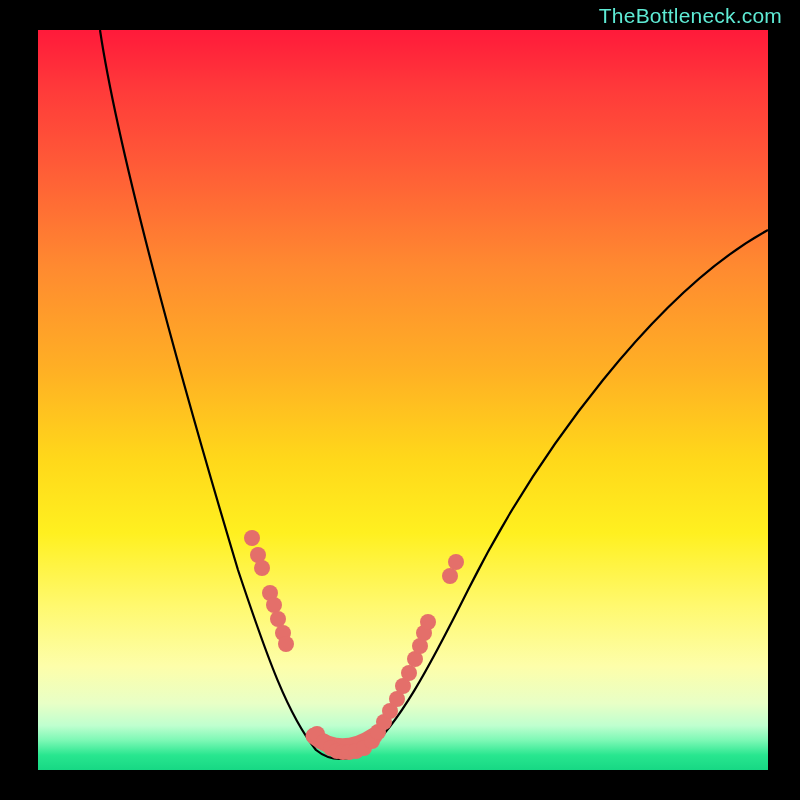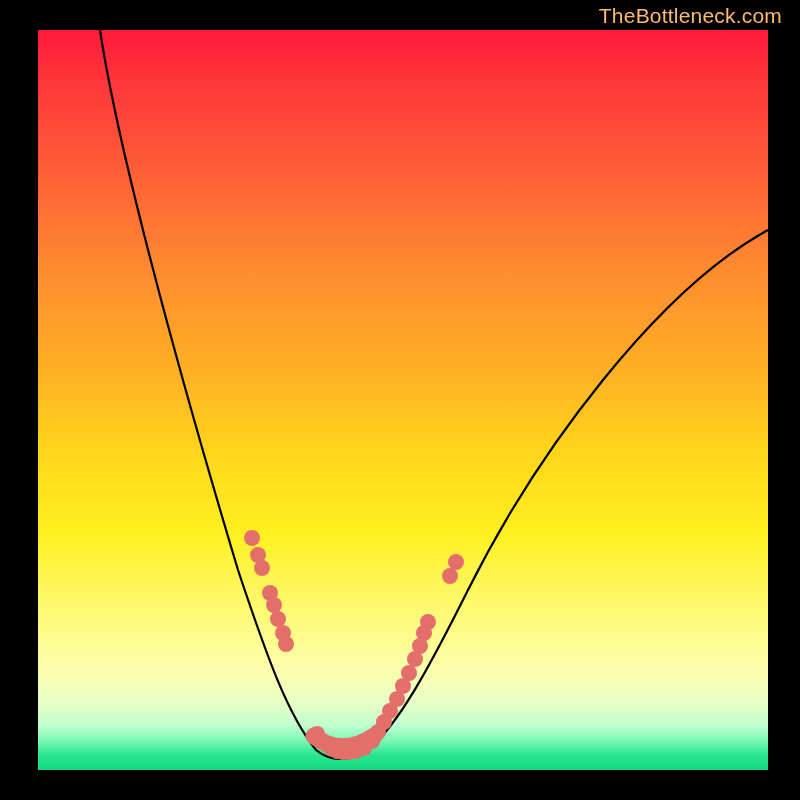--- a/index.html
+++ b/index.html
@@ -39,21 +39,21 @@
       #bfffcf 94%,
       #7cf8b5 96%,
       #28e68f 98%,
       #17d884 100%
     );
   }
   .watermark {
     position: absolute;
     top: 4px;
     right: 18px;
-    color: #fdba74;
+    color: #5eead4;
     font-size: 21px;
     font-weight: 400;
     letter-spacing: 0.2px;
     user-select: none;
   }
   svg.curve {
     position: absolute;
     left: 0;
     top: 0;
     width: 730px;

